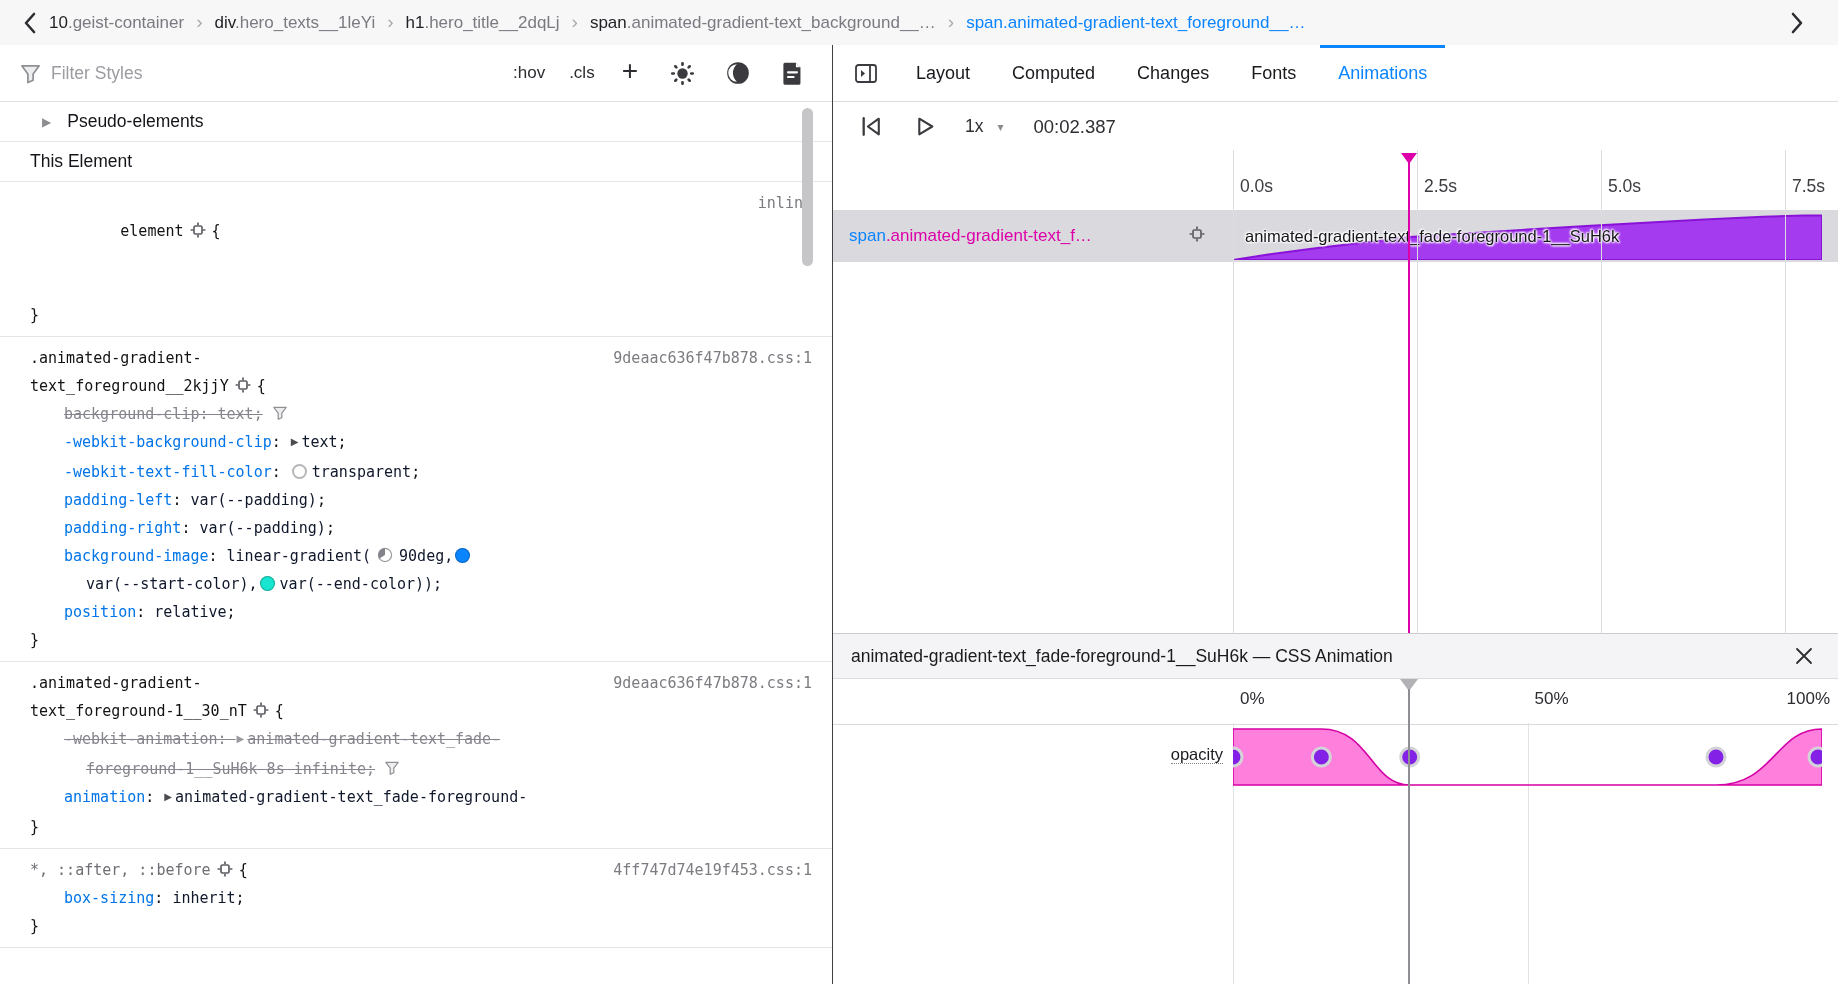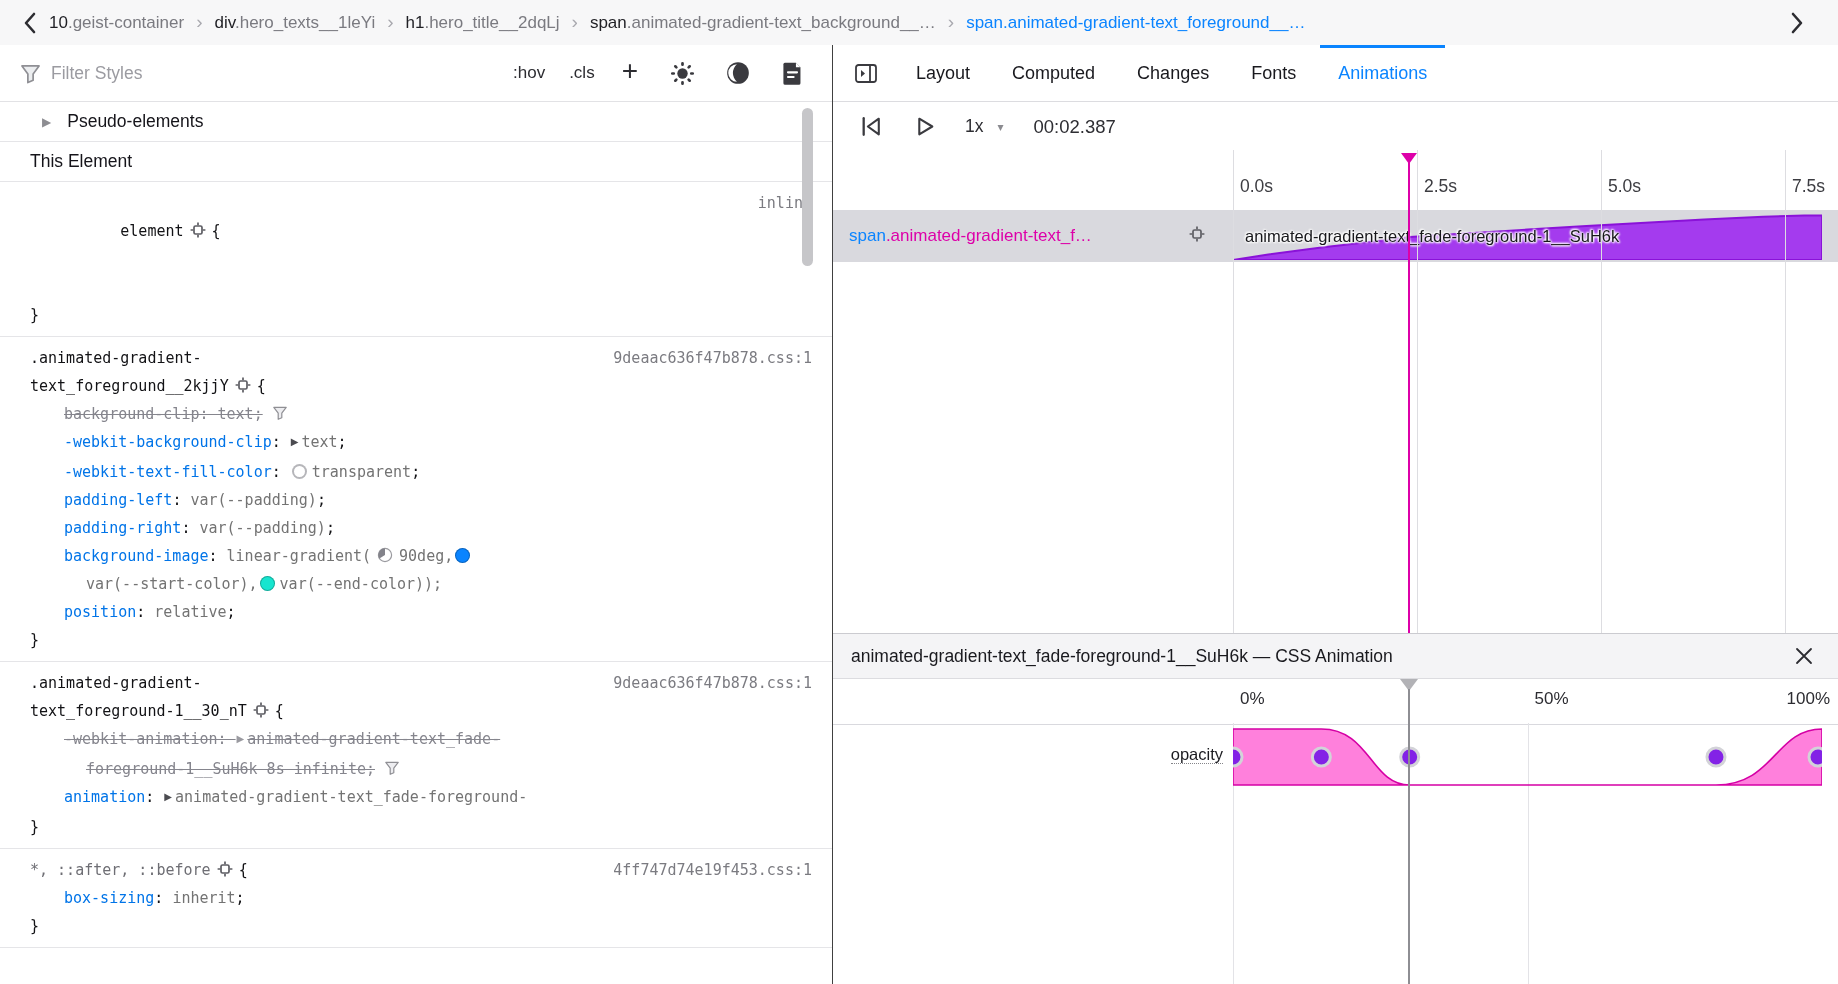--- a/index.html
+++ b/index.html
@@ -37,21 +37,21 @@
   .sect.pseudo{height:39px;padding-left:42px;gap:16px;}
   .sect.hdr{height:39px;padding-left:30px;}
   .caret{color:#8d8d92;font-size:12px;}
   .rule{position:relative;border-bottom:1px solid #e5e5e8;padding:7px 22px 7px 30px;line-height:28px;}
   .rule .source{position:absolute;top:7px;right:20px;color:#7b7b81;}
   .line{white-space:pre;}
   .line.ind1{padding-left:34px;}
   .line.ind2{padding-left:56px;}
   .line.graysel{color:#6e6e74;}
   .tok-prop{color:#0074e8;}
-  .tok-val{color:#737373;}
+  .tok-val{color:#0f172a;}
   .tok-def{color:#121215;}
   .tok-struck{color:#85858d;text-decoration:line-through;}
   .tok-arrow{font-family:"DejaVu Sans",sans-serif;font-size:10px;color:#4b4b50;margin:0 3px 0 1px;display:inline-block;transform:translateY(-2px);}
   .tok-arrow.struck{color:#9a9aa0;}
   .sw{display:inline-block;width:15px;height:15px;border-radius:50%;vertical-align:-2px;
     margin:0 5px 0 2px;box-shadow:inset 0 0 0 1px rgba(0,0,0,.25);cursor:pointer;}
   .sw.sw-trans{background:#fff;box-shadow:inset 0 0 0 2px #b6b6ba;}
   .inline-ic{display:inline-block;vertical-align:-2px;margin:0 6px;}
   .meta-right{position:absolute;top:7px;right:20px;color:#7b7b81;}
   .lp-scrollbar{position:absolute;top:63px;right:19px;width:11px;height:158px;border-radius:6px;

